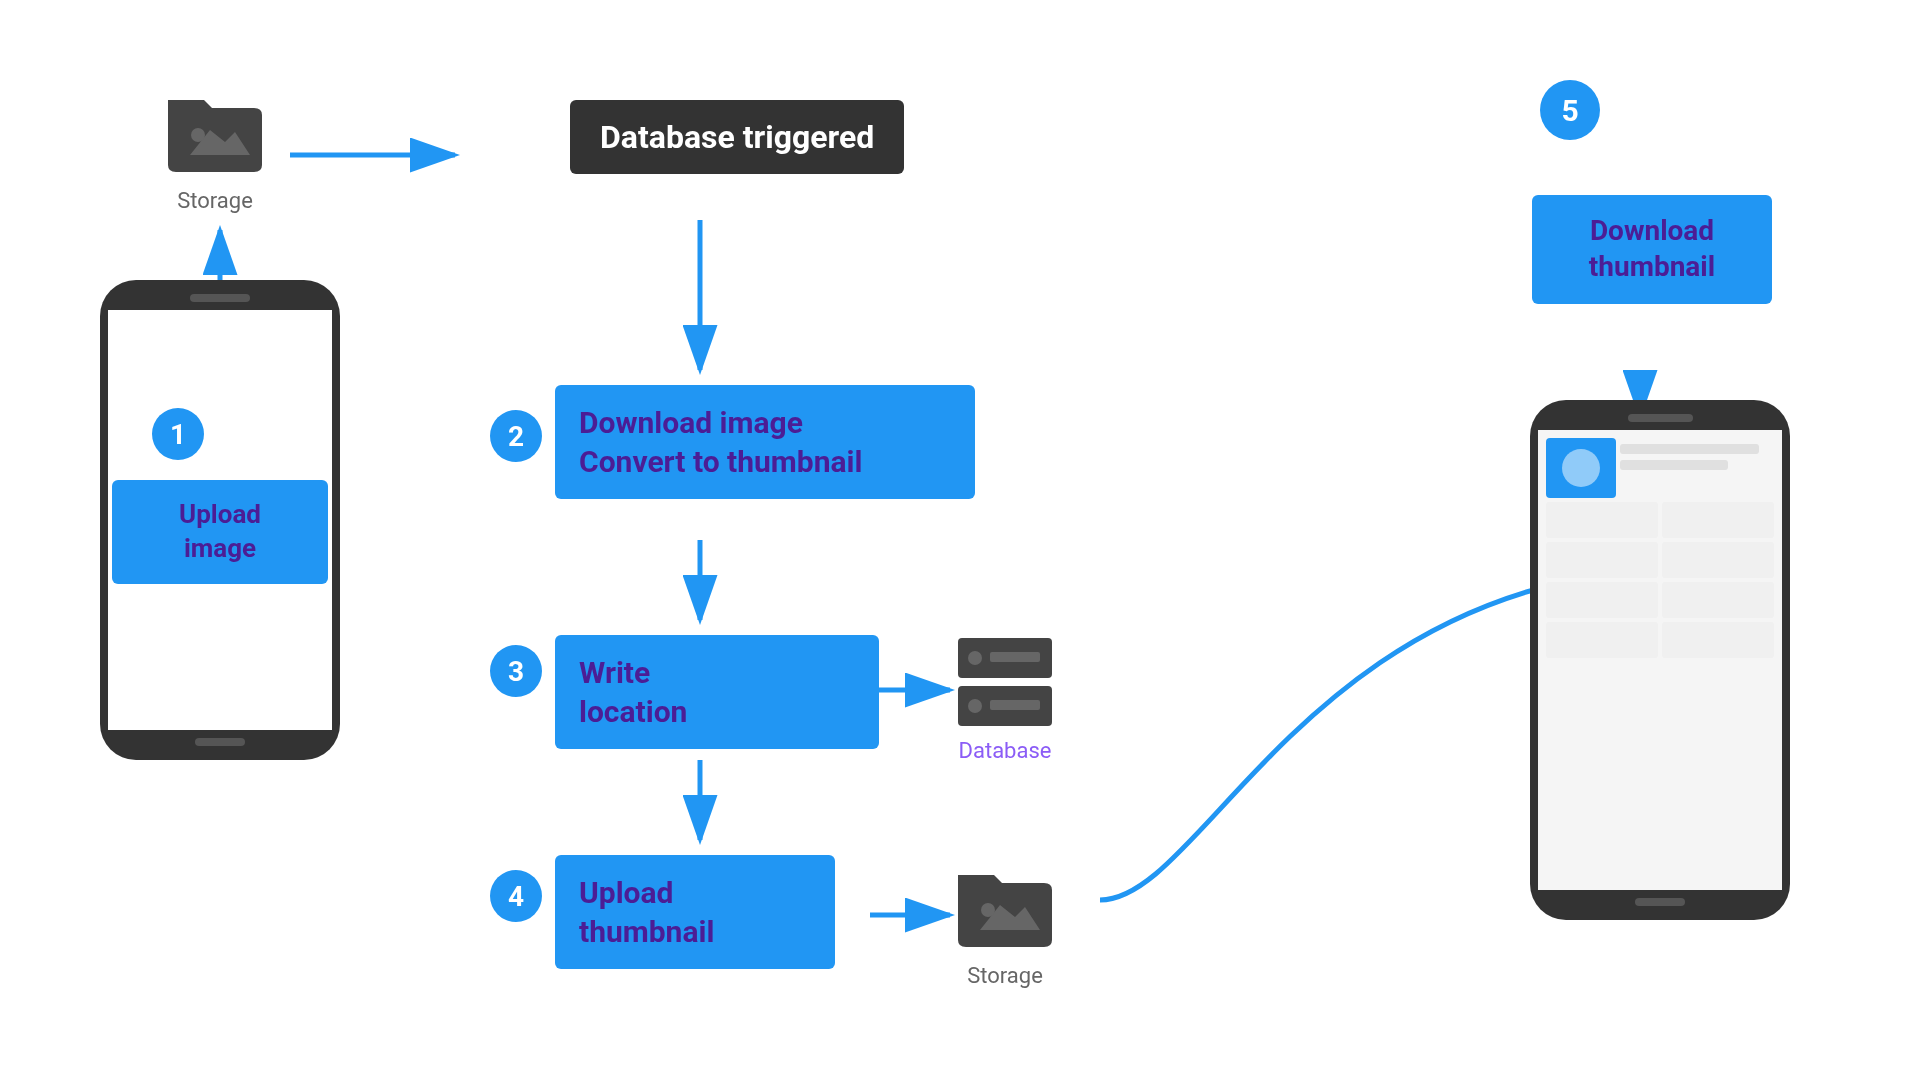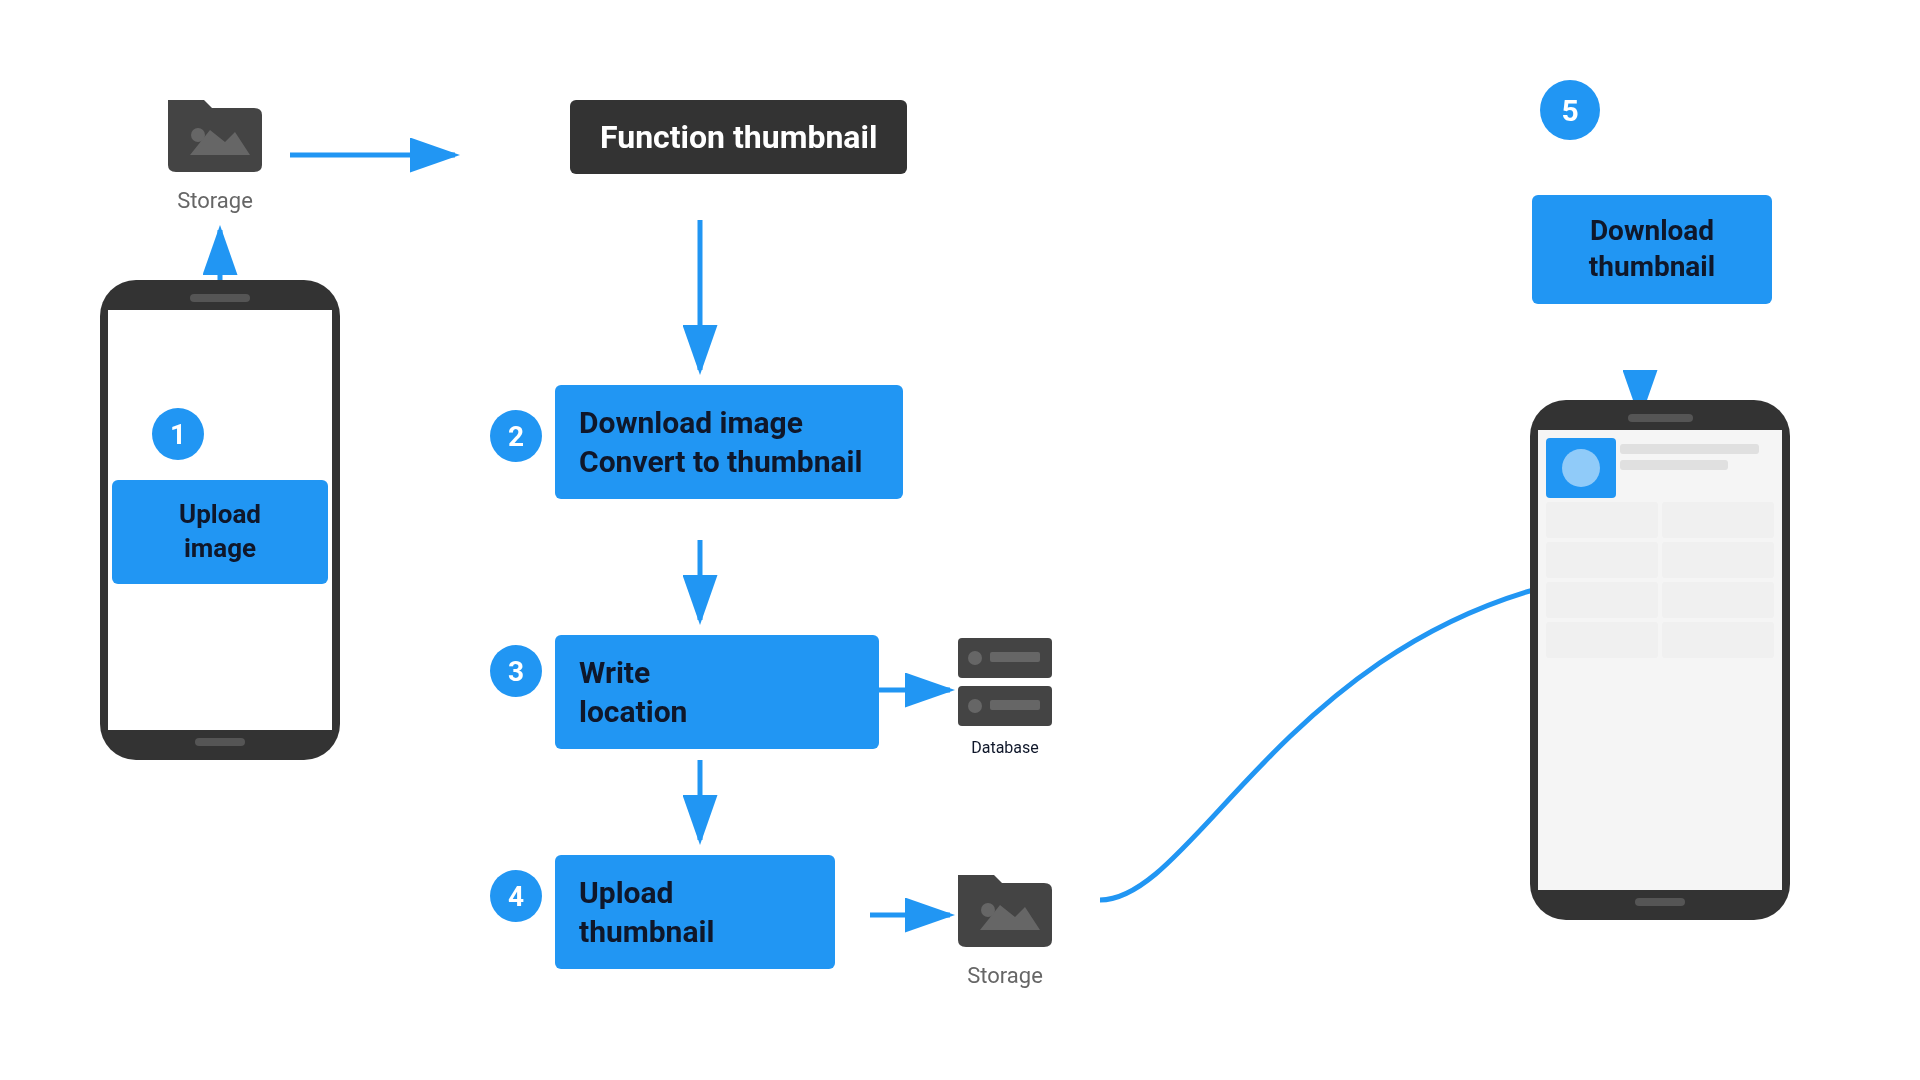--- a/index.html
+++ b/index.html
@@ -67,21 +67,21 @@
     .phone-right {
       right: 130px;
       top: 320px;
       width: 260px;
       height: 500px;
     }
 
     
     .action-box {
       background: #2196F3;
-      color: #0f172a;
+      color: #4c1d95;
       border-radius: 6px;
       font-size: 28px;
       font-weight: 700;
       padding: 18px 24px;
       position: absolute;
       line-height: 1.3;
     }
 
     
     .step-circle {
@@ -244,28 +244,28 @@
       <path d="M8,20 L8,85 Q8,92 16,92 L94,92 Q102,92 102,85 L102,35 Q102,28 94,28 L52,28 L44,20 Z" fill="#444444"></path>
 
       <polygon points="30,75 50,50 65,62 75,52 90,75" fill="#666666"></polygon>
       <circle cx="38" cy="55" r="7" fill="#666666"></circle>
     </svg>
     <span style="font-size:22px; color:#666;">Storage</span>
   </div>
 
 
   <div class="func-triggered" style="left: 570px; top: 100px;">
-    <span>Function thumbnail</span>
+    <span>Database triggered</span>
   </div>
 
   <div class="step-circle" style="left: 490px; top: 410px;">
     <span>2</span>
   </div>
 
-  <div class="action-box" style="left: 555px; top: 385px; width: 348px; font-size:30px; text-align:left;">
+  <div class="action-box" style="left: 555px; top: 385px; width: 420px; font-size:30px; text-align:left;">
     <span>Download image<br>Convert to thumbnail</span>
   </div>
 
   <div class="step-circle" style="left: 490px; top: 645px;">
     <span>3</span>
   </div>
 
   <div class="action-box" style="left: 555px; top: 635px; width: 324px; font-size:30px;">
     <span>Write<br>location</span>
   </div>
@@ -275,21 +275,21 @@
 
       <rect x="8" y="8" width="94" height="40" rx="4" fill="#444"></rect>
       <rect x="8" y="56" width="94" height="40" rx="4" fill="#444"></rect>
 
       <circle cx="25" cy="28" r="7" fill="#666"></circle>
       <rect x="40" y="22" width="50" height="10" rx="2" fill="#666"></rect>
 
       <circle cx="25" cy="76" r="7" fill="#666"></circle>
       <rect x="40" y="70" width="50" height="10" rx="2" fill="#666"></rect>
     </svg>
-    <span style="font-size:16px; color:#0f172a;">Database</span>
+    <span style="font-size:22px; color:#8b5cf6;">Database</span>
   </div>
 
   <div class="step-circle" style="left: 490px; top: 870px;">
     <span>4</span>
   </div>
 
   <div class="action-box" style="left: 555px; top: 855px; width: 280px; font-size:30px;">
     <span>Upload<br>thumbnail</span>
   </div>
 

